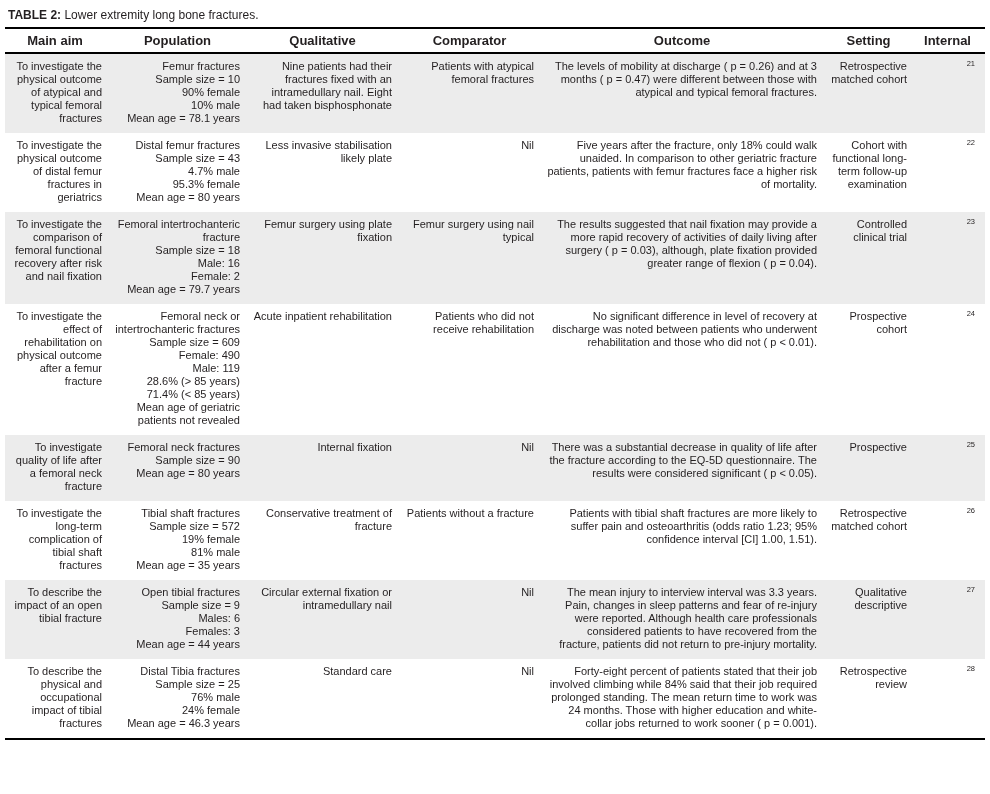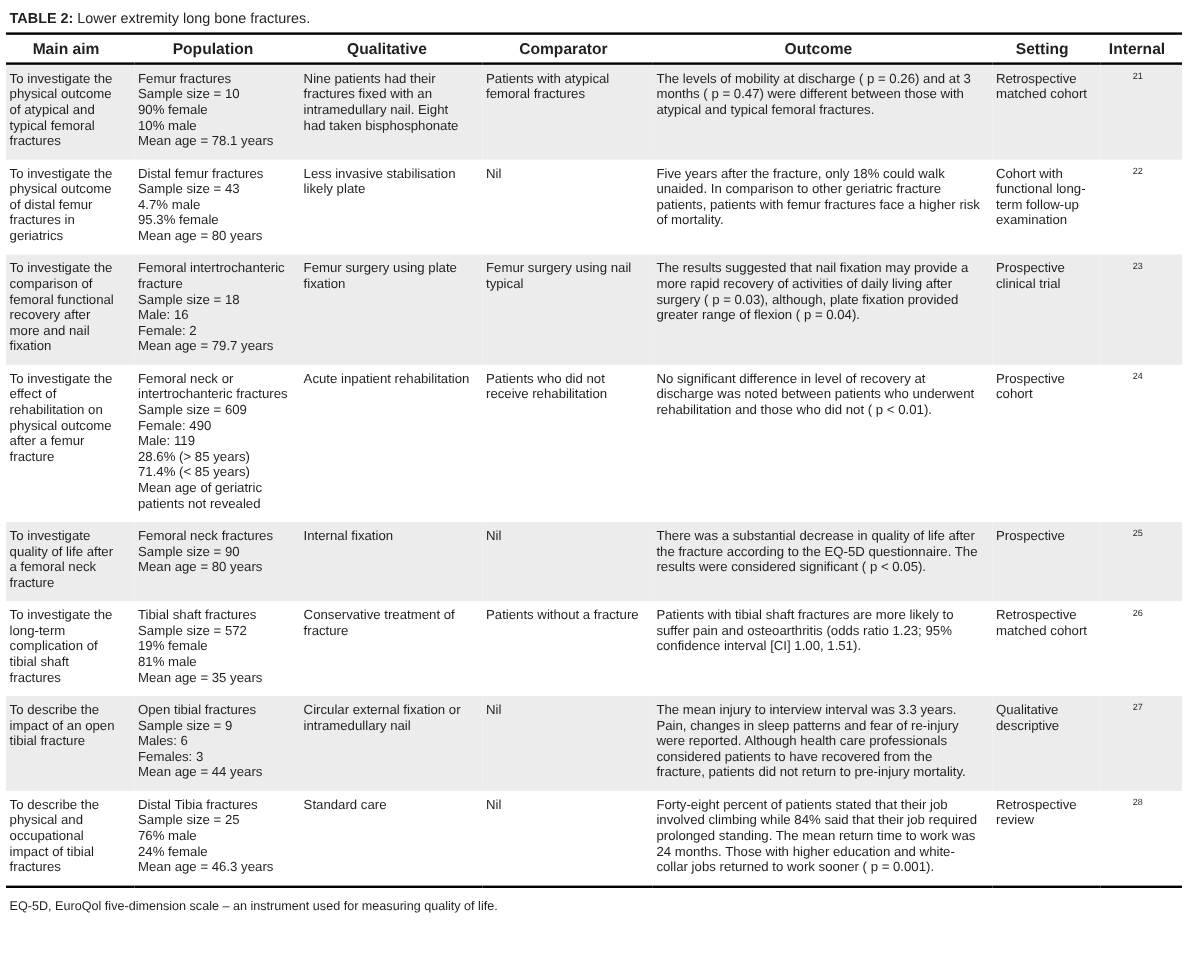--- a/index.html
+++ b/index.html
@@ -35,20 +35,21 @@
     font-size: 13px;
     padding: 5px 10px 5px 3px;
     border-bottom: 2px solid var(--rule);
     vertical-align: bottom;
   }
   tbody tr.data-row:nth-child(odd) { background: var(--row-shade); }
   td.cell {
     vertical-align: top;
     padding: 6px 10px 8px 3px;
     white-space: pre-line;
+    text-align: right;
   }
   td.reference { padding-left: 27px; }
   td.reference sup {
     font-size: 7.5px;
     font-weight: normal;
     line-height: 1;
   }
   .footnote {
     font-size: 10.5px;
     padding: 9px 0 0 3px;
@@ -113,30 +114,30 @@
 4.7% male
 95.3% female
 Mean age = 80 years</td>
     <td class="cell intervention">Less invasive stabilisation likely plate</td>
     <td class="cell comparator">Nil</td>
     <td class="cell outcome">Five years after the fracture, only 18% could walk unaided. In comparison to other geriatric fracture patients, patients with femur fractures face a higher risk of mortality.</td>
     <td class="cell setting">Cohort with functional long-term follow-up examination</td>
     <td class="cell reference"><sup>22</sup></td>
   </tr>
         <tr class="data-row">
-    <td class="cell main-aim">To investigate the comparison of femoral functional recovery after more and nail fixation</td>
+    <td class="cell main-aim">To investigate the comparison of femoral functional recovery after risk and nail fixation</td>
     <td class="cell population">Femoral intertrochanteric fracture
 Sample size = 18
 Male: 16
 Female: 2
 Mean age = 79.7 years</td>
     <td class="cell intervention">Femur surgery using plate fixation</td>
     <td class="cell comparator">Femur surgery using nail typical</td>
     <td class="cell outcome">The results suggested that nail fixation may provide a more rapid recovery of activities of daily living after surgery ( p = 0.03), although, plate fixation provided greater range of flexion ( p = 0.04).</td>
-    <td class="cell setting">Prospective clinical trial</td>
+    <td class="cell setting">Controlled clinical trial</td>
     <td class="cell reference"><sup>23</sup></td>
   </tr>
         <tr class="data-row">
     <td class="cell main-aim">To investigate the effect of rehabilitation on physical outcome after a femur fracture</td>
     <td class="cell population">Femoral neck or intertrochanteric fractures
 Sample size = 609
 Female: 490
 Male: 119
 28.6% (&gt; 85 years)
 71.4% (&lt; 85 years)
@@ -193,15 +194,14 @@
 Mean age = 46.3 years</td>
     <td class="cell intervention">Standard care</td>
     <td class="cell comparator">Nil</td>
     <td class="cell outcome">Forty-eight percent of patients stated that their job involved climbing while 84% said that their job required prolonged standing. The mean return time to work was 24 months. Those with higher education and white-collar jobs returned to work sooner ( p = 0.001).</td>
     <td class="cell setting">Retrospective review</td>
     <td class="cell reference"><sup>28</sup></td>
   </tr>
       </tbody>
   </table>
 
-  <div class="footnote">EQ-5D, EuroQol five-dimension scale – an instrument used for measuring quality of life.</div>
 
 </div>
 
 </body></html>

